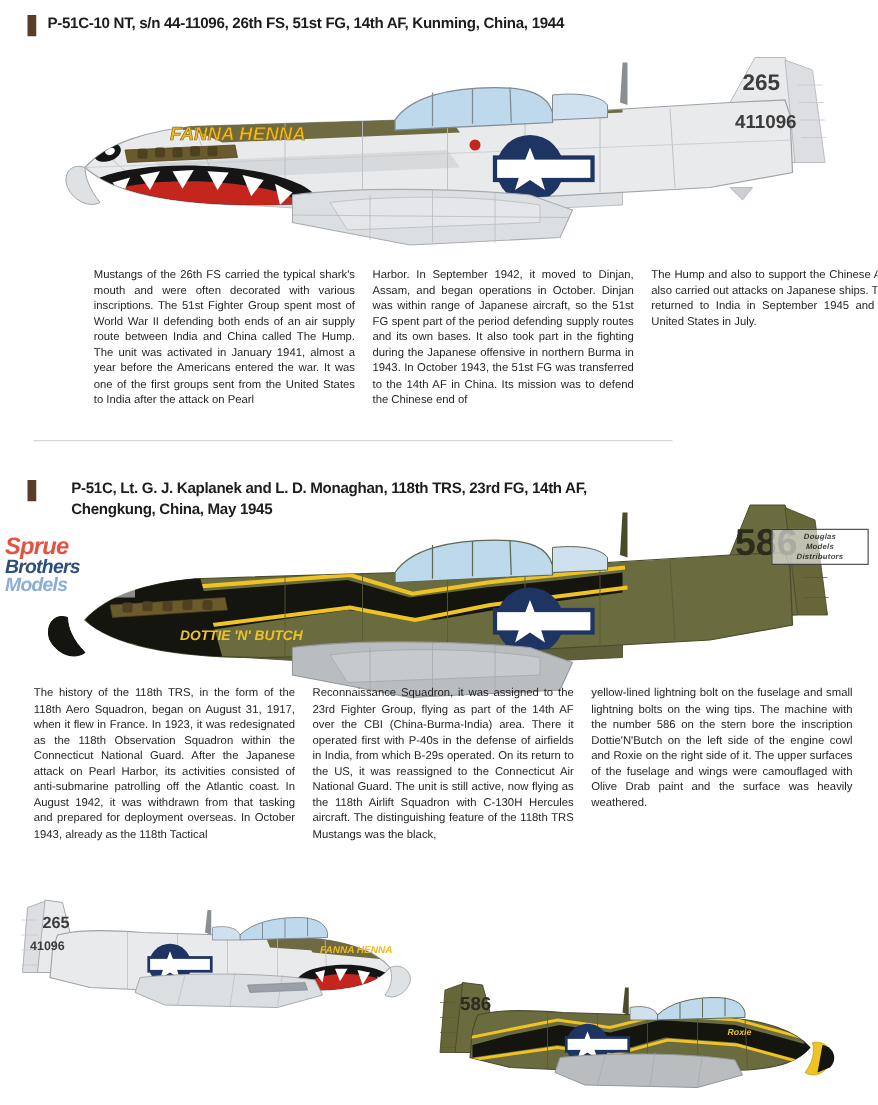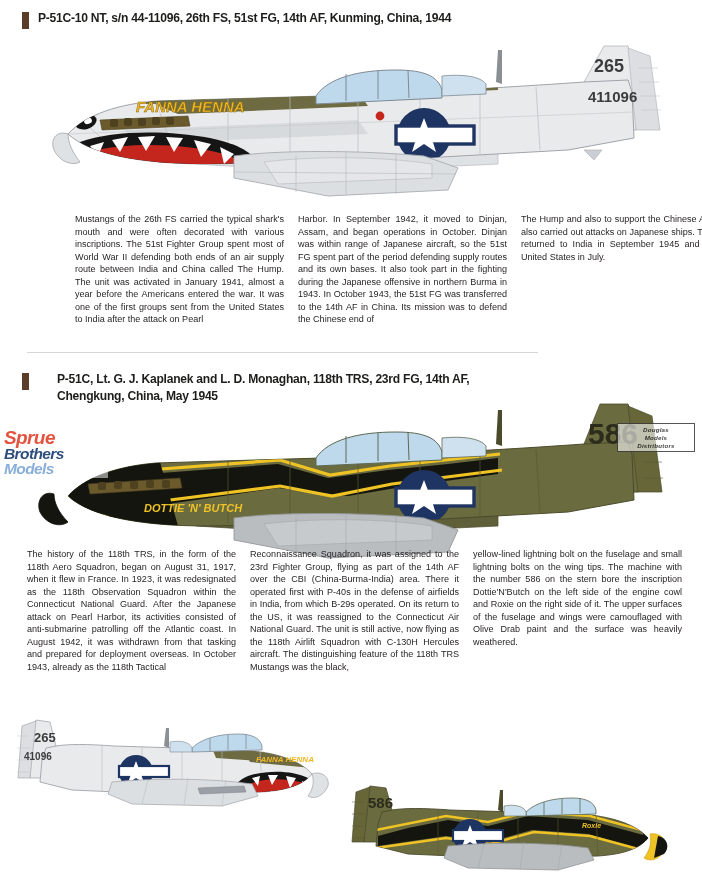--- a/index.html
+++ b/index.html
@@ -177,21 +177,21 @@
   </div>
 
   <div class="cols" style="left:27px; top:213px;margin-left:48px;">
     <div class="col">Mustangs of the 26th FS carried the typical shark's mouth and were often decorated with various inscriptions. The 51st Fighter Group spent most of World War II defending both ends of an air supply route between India and China called The Hump. The unit was activated in January 1941, almost a year before the Americans entered the war. It was one of the first groups sent from the United States to India after the attack on Pearl</div>
     <div class="col">Harbor. In September 1942, it moved to Dinjan, Assam, and began operations in October. Dinjan was within range of Japanese aircraft, so the 51st FG spent part of the period defending supply routes and its own bases. It also took part in the fighting during the Japanese offensive in northern Burma in 1943. In October 1943, the 51st FG was transferred to the 14th AF in China. Its mission was to defend the Chinese end of</div>
     <div class="col">The Hump and also to support the Chinese Army. It also carried out attacks on Japanese ships. The unit returned to India in September 1945 and to the United States in July.</div>
   </div>
 
   <div class="rule" style="top:352px;"></div>
 
-  <div class="heading" style="left:22px; top:371px; width:600px;gap:28px;">
+  <div class="heading" style="left:22px; top:382px; width:600px;gap:28px;">
     <div class="heading-bar"></div>
     <div class="heading-text">P-51C, Lt. G. J. Kaplanek and L. D. Monaghan, 118th TRS, 23rd FG, 14th AF,
 Chengkung, China, May 1945</div>
   </div>
 
   <div class="profile" style="left:28px; top:400px; width:648px; height:172px;">
     <svg viewBox="0 0 648 172" preserveAspectRatio="none">
       <defs>
         <clipPath id="fusB">
             <path d="M40 96 C58 76 92 66 128 63 L360 56 C430 52 500 48 556 44 L600 42 L604 54 L606 100 L540 112 L360 122 L180 126 C110 126 62 116 40 96 Z"></path>

